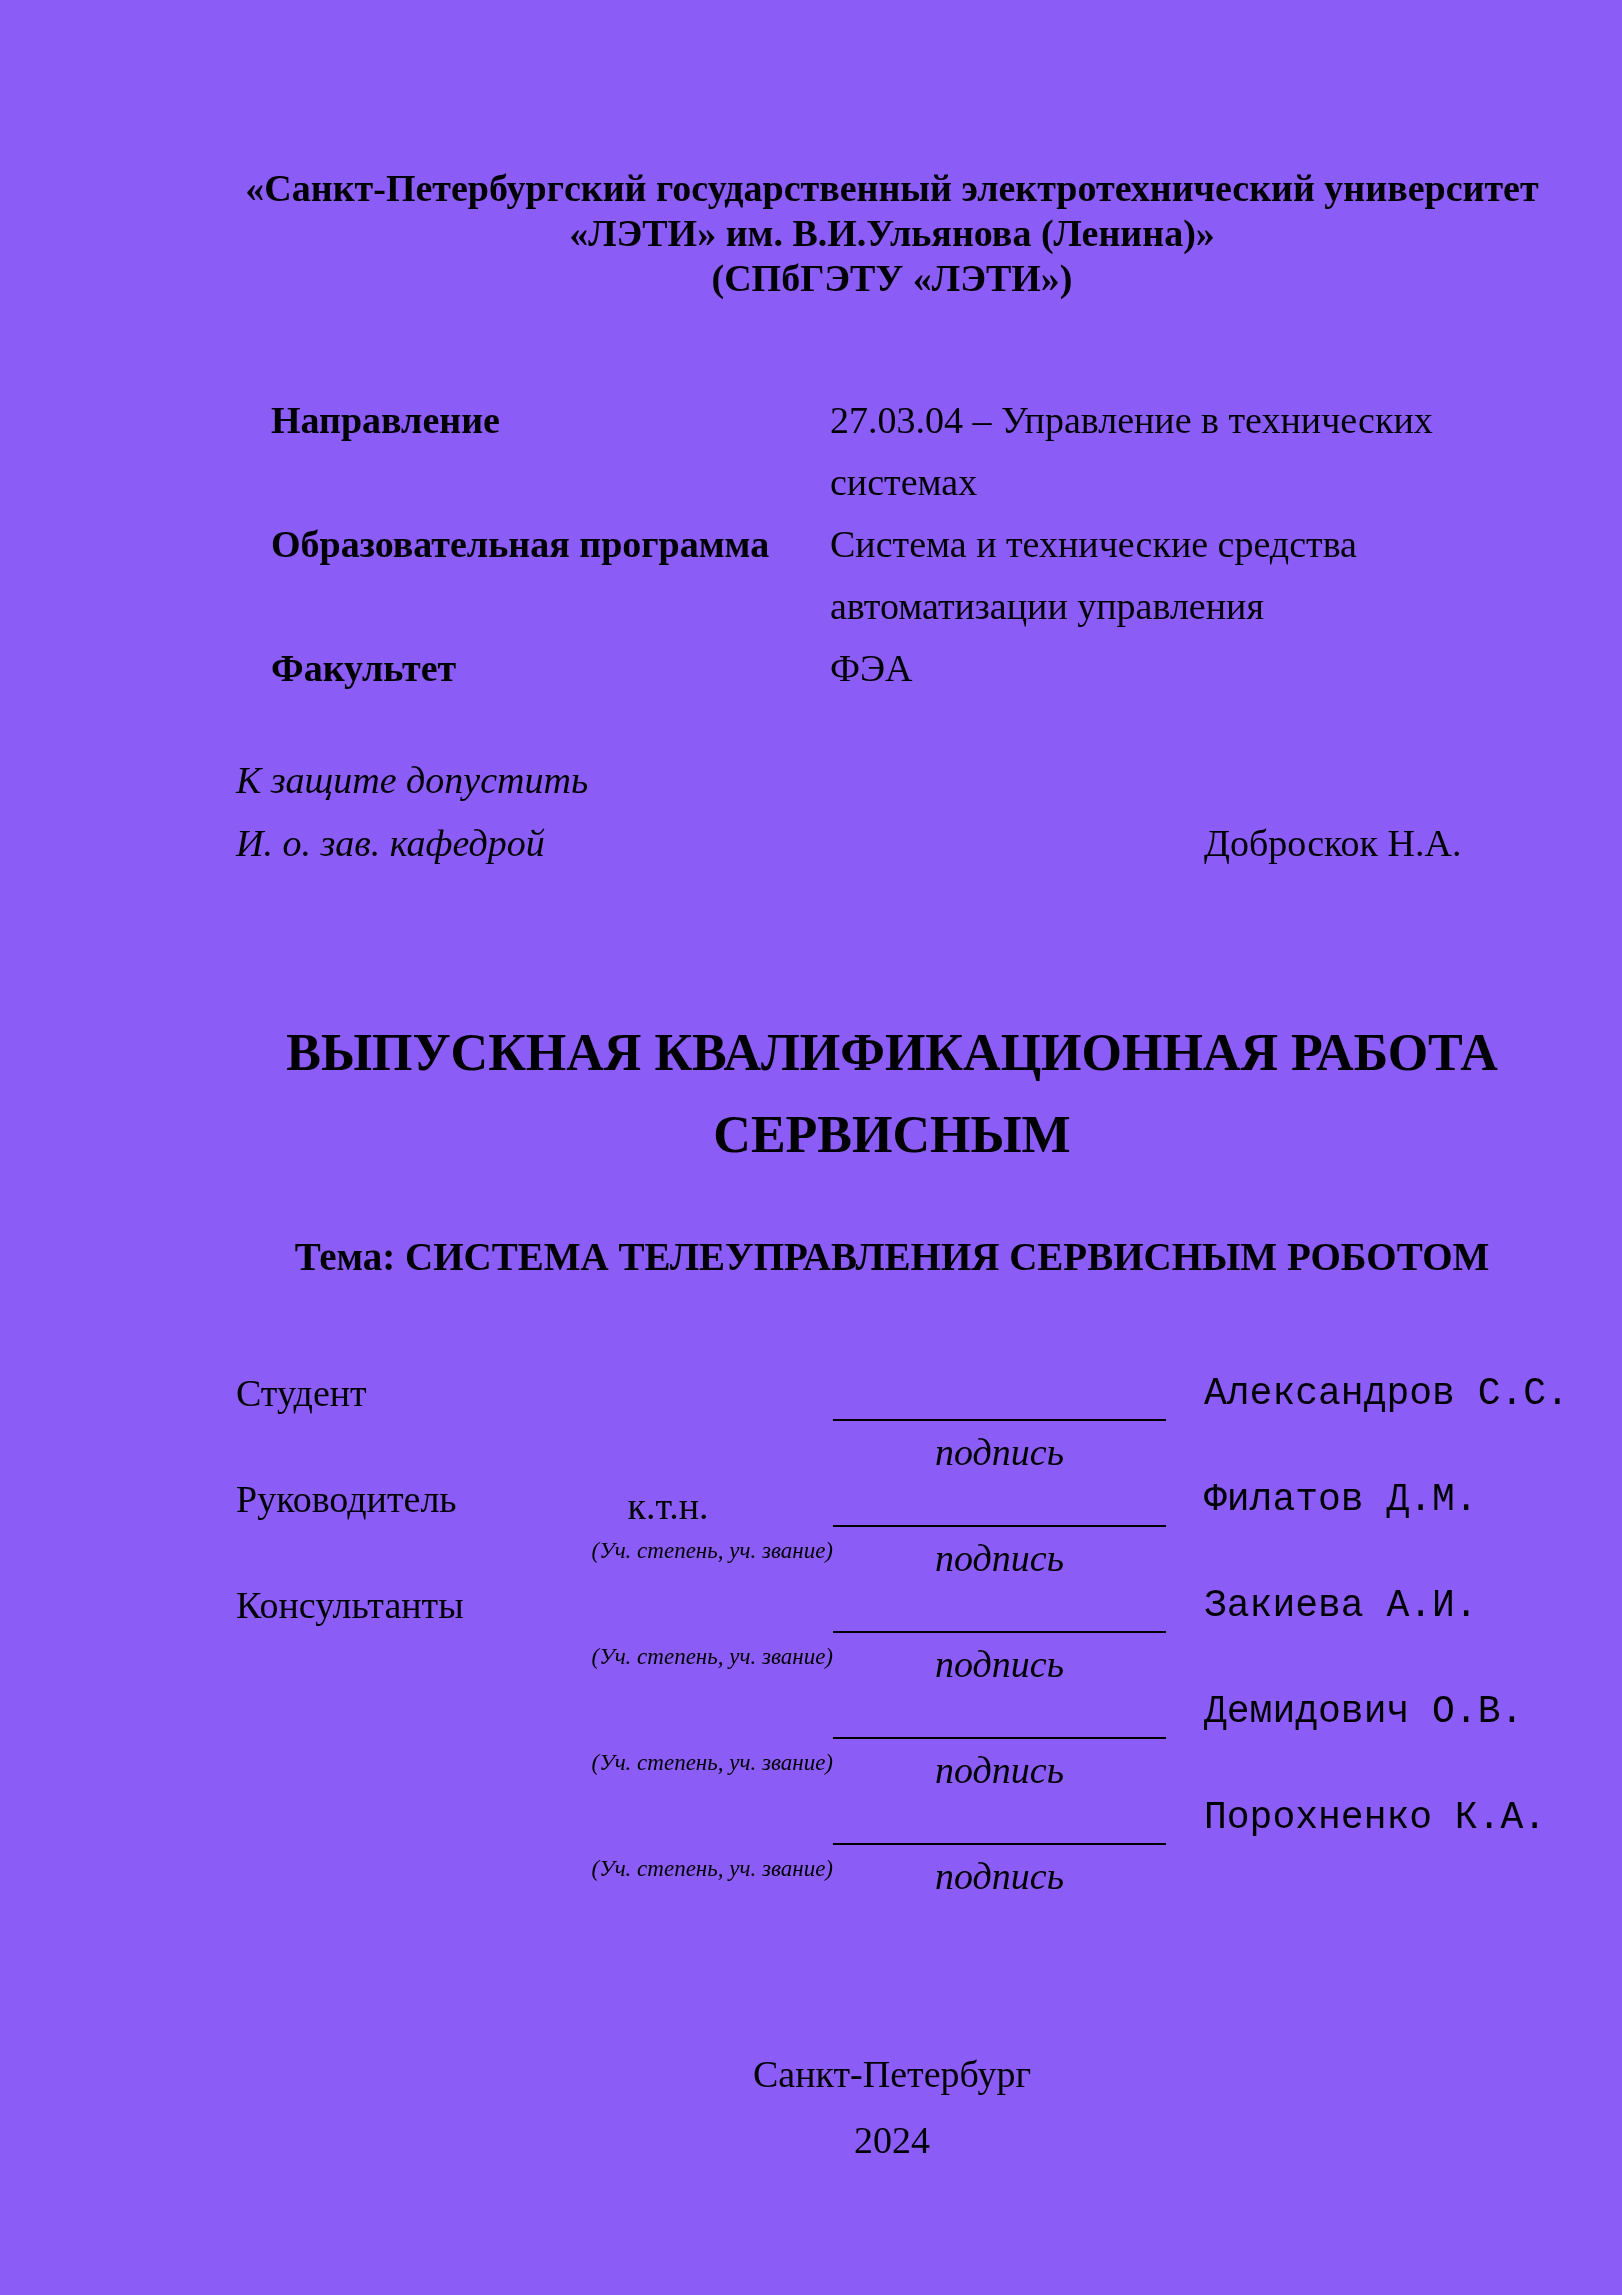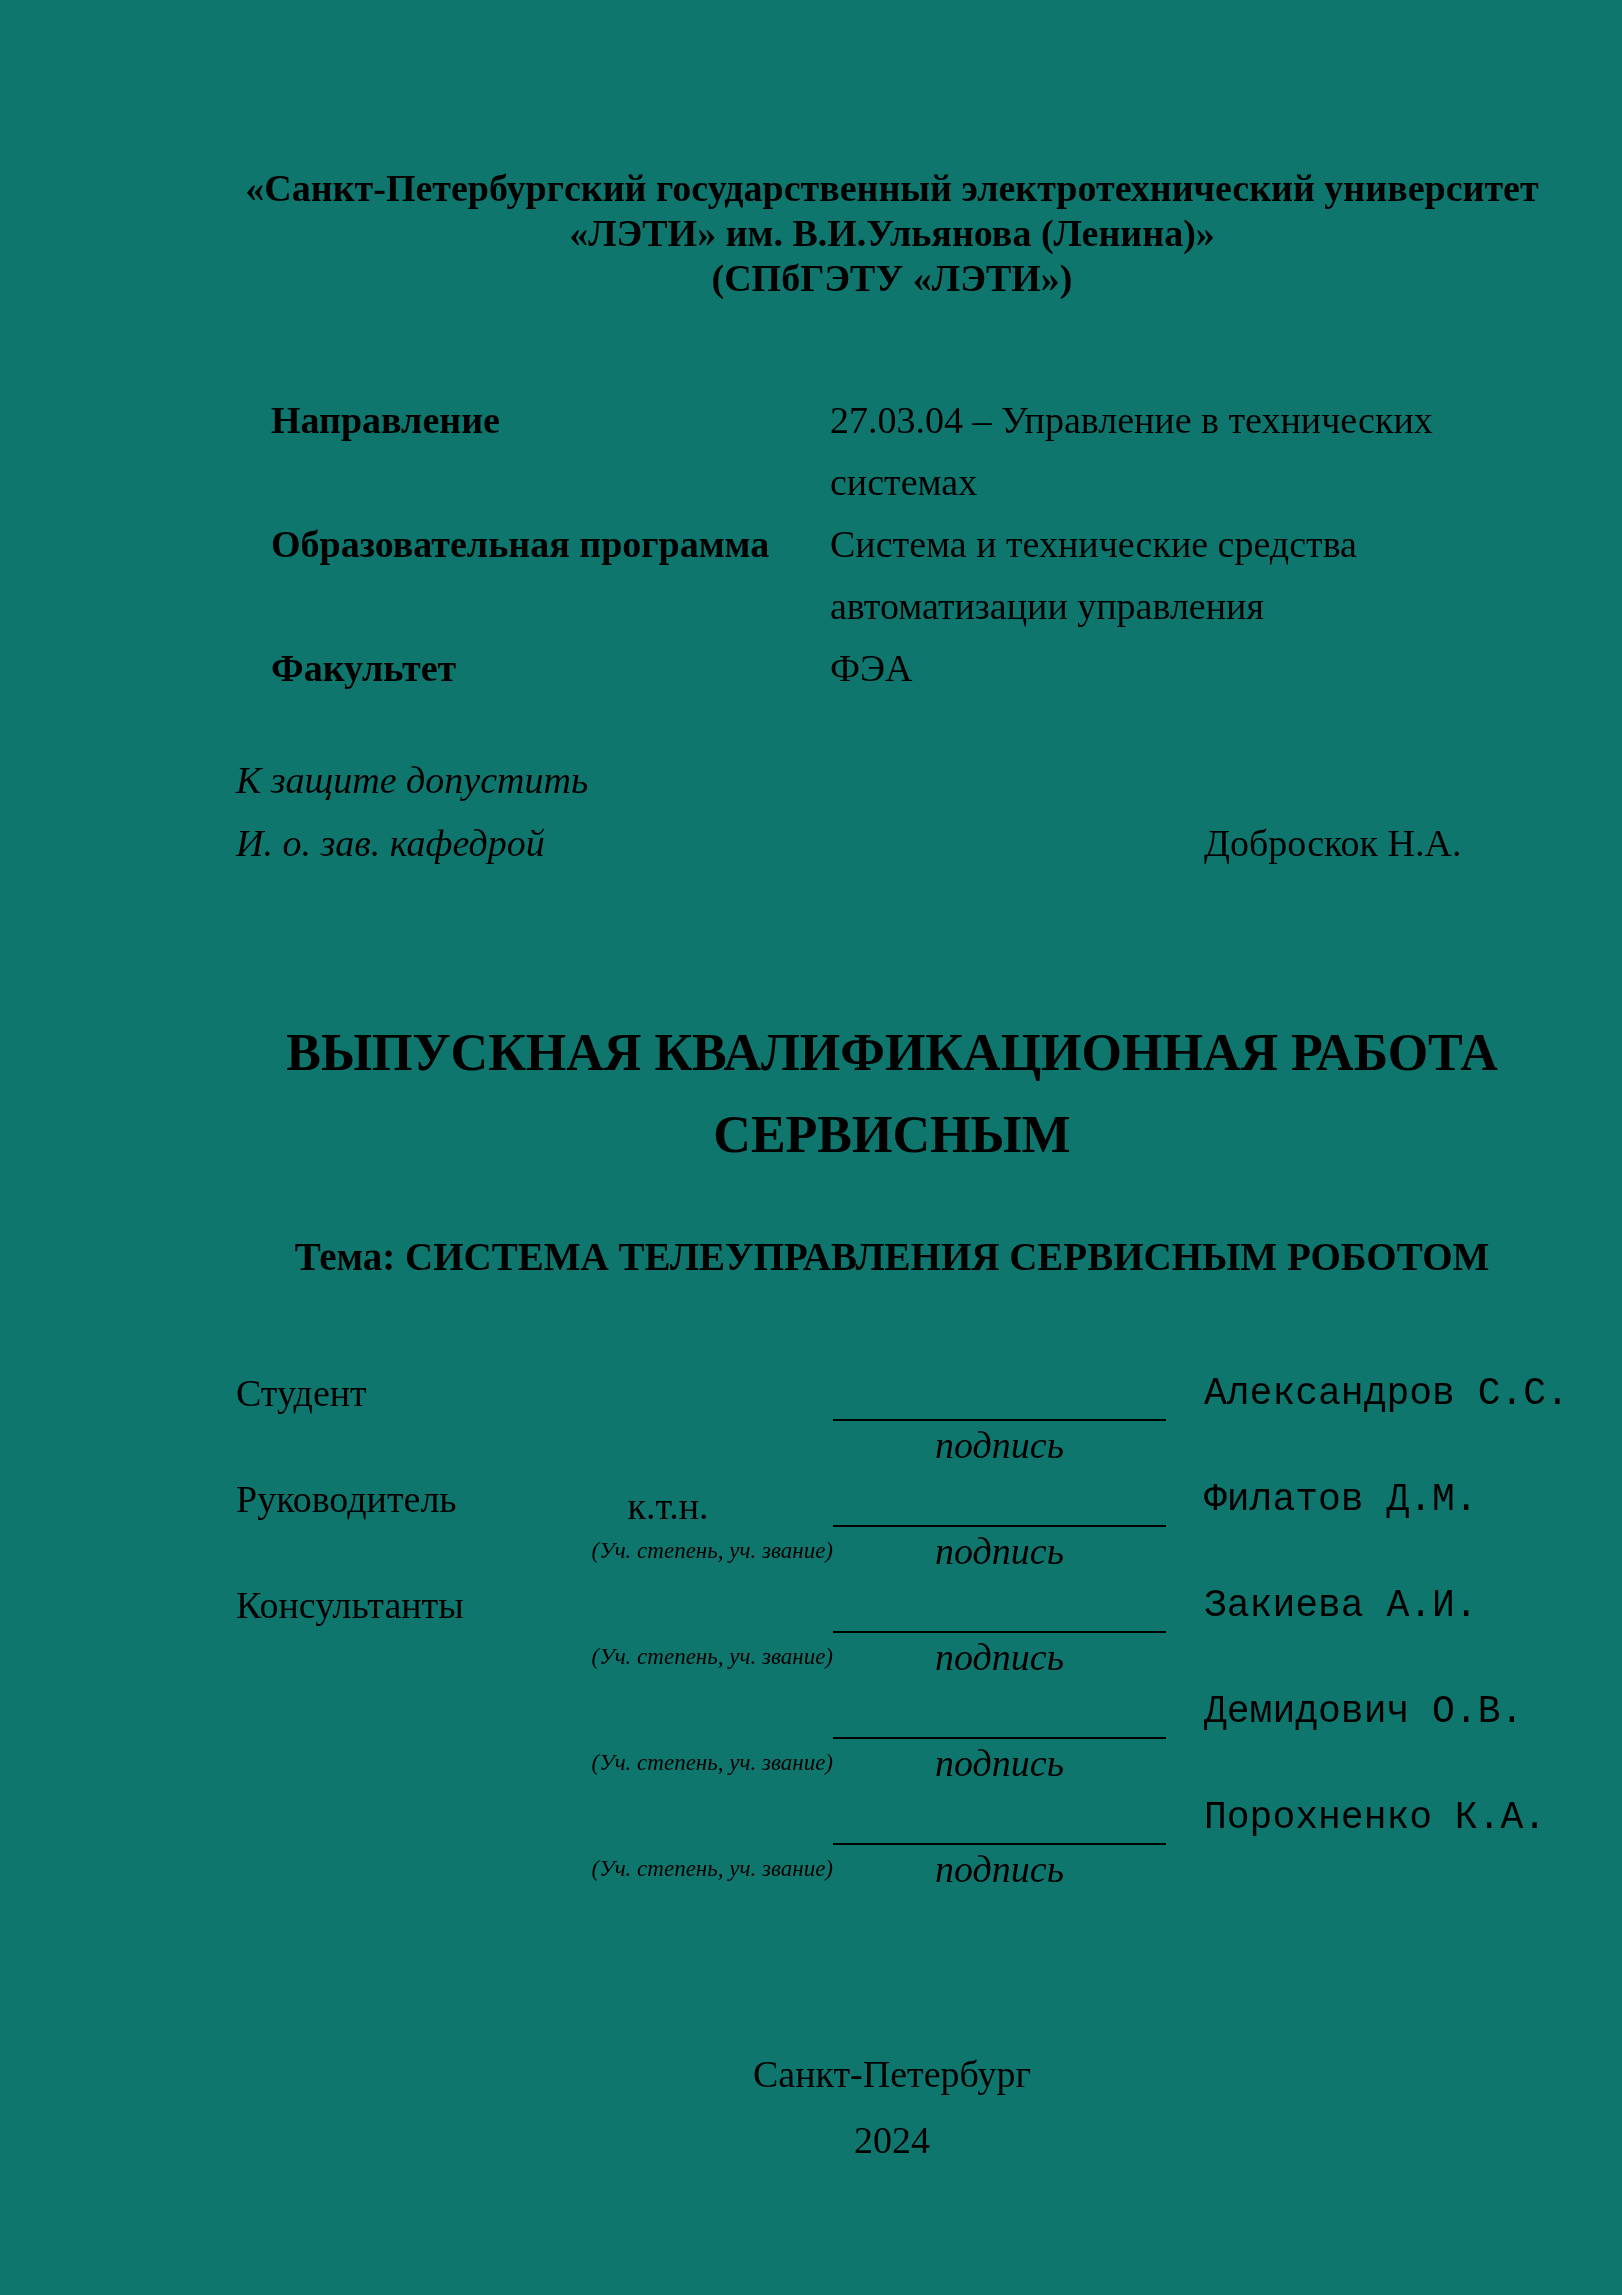--- a/index.html
+++ b/index.html
@@ -1,21 +1,21 @@
 <!DOCTYPE html>
 <html style="font-size:12.6px"><head>
 <meta charset="utf-8">
 <style>
   * { margin:0; padding:0; box-sizing:border-box; }
   html,body { background:#ffffff; }
   .page {
     position:relative;
     width:1623px;
     height:2295px;
-    background:#0f766e;
+    background:#8b5cf6;
     color:#000000;
     font-family:"Liberation Serif","DejaVu Serif",serif;
     font-size:38px;
     padding:166px 75px 0 236px;
     overflow:hidden;
   }
   
   .uni-header { text-align:center; font-weight:bold; line-height:45px; white-space:nowrap; }
   
   .info { margin-top:88px; }
@@ -36,21 +36,21 @@
   .sig-row {
     display:grid;
     grid-template-columns:267px 330px 333px 1fr;
     grid-template-rows:43px 63px;
   }
   .sig-role   { grid-column:1; grid-row:1; align-self:end; padding-bottom:6.3px; white-space:nowrap; }
   .sig-degree { grid-column:2; grid-row:1; align-self:end; text-align:center; line-height:1.05; }
   .sig-line   { grid-column:3; grid-row:1; border-bottom:2.4px solid #000; }
   .sig-name   { grid-column:4; grid-row:1; align-self:end; padding:0 0 6.3px 38px; white-space:nowrap;font-family:Liberation Mono, monospace; }
   .sig-note   { grid-column:2; grid-row:2; text-align:right; font-style:italic; font-size:23px; padding-top:11px; }
-  .sig-caption{ grid-column:3; grid-row:2; text-align:center; font-style:italic; padding-top:2px; }
+  .sig-caption{ grid-column:3; grid-row:2; text-align:center; font-style:italic; padding-top:9px; }
   
   .footer { margin-top:133px; text-align:center; line-height:66px; }
 </style>
 </head>
 <body>
 
 <div class="page">
 
   <div class="uni-header">
     <div>«Санкт-Петербургский государственный электротехнический университет</div>

